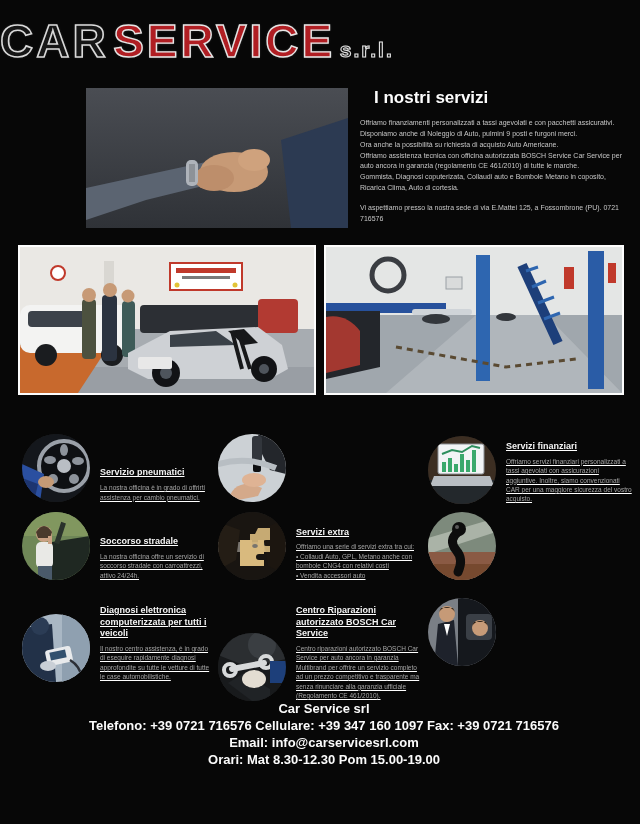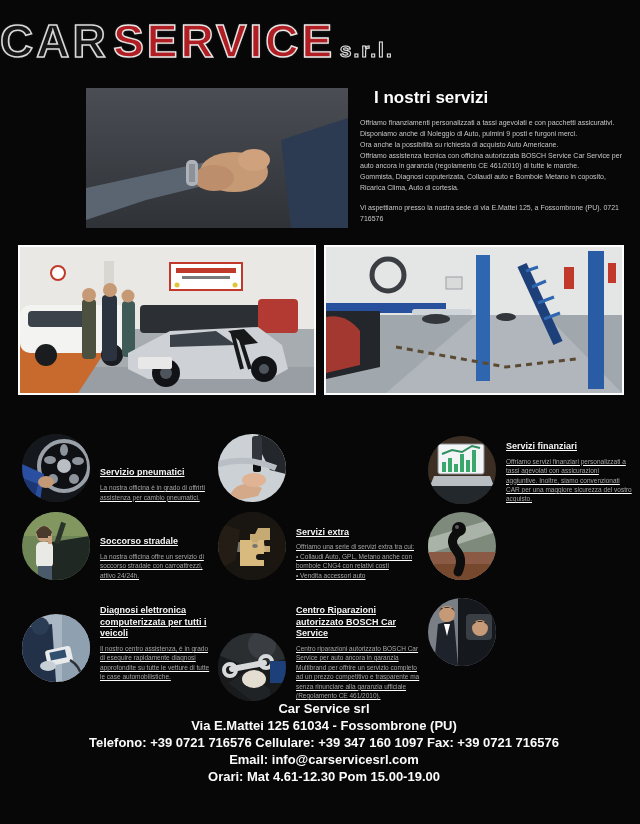--- a/index.html
+++ b/index.html
@@ -308,19 +308,18 @@
         <polygon points="6,68 10,26 26,22 30,68" fill="#1e222b"></polygon>
         <circle cx="19" cy="16" r="8" fill="#c69a77"></circle>
         <path d="M11,14 Q19,4 27,14 L25,10 13,10 Z" fill="#3a2c1e"></path>
         <polygon points="16,26 22,26 19,38" fill="#fff"></polygon>
       </svg>
     </div>
   </div>
 
   <div class="footer">
     <div>Car Service srl</div>
-    <div>Via E.Mattei 125 61034 - Fossombrone (PU)</div>
     <div>Telefono: +39 0721 716576 Cellulare: +39 347 160 1097 Fax: +39 0721 716576</div>
     <div>Email: info@carservicesrl.com</div>
-    <div>Orari: Mat 4.61-12.30 Pom 15.00-19.00</div>
+    <div>Orari: Mat 8.30-12.30 Pom 15.00-19.00</div>
   </div>
 
 </div>
 
 </body></html>

